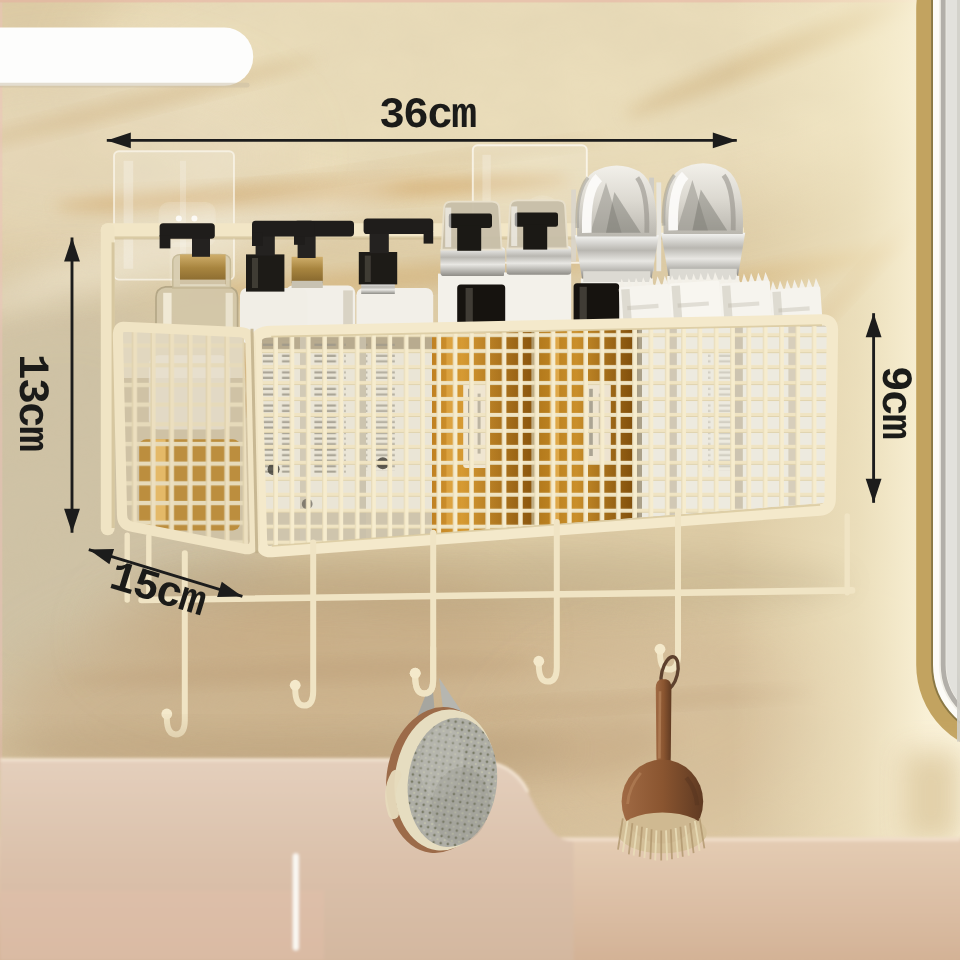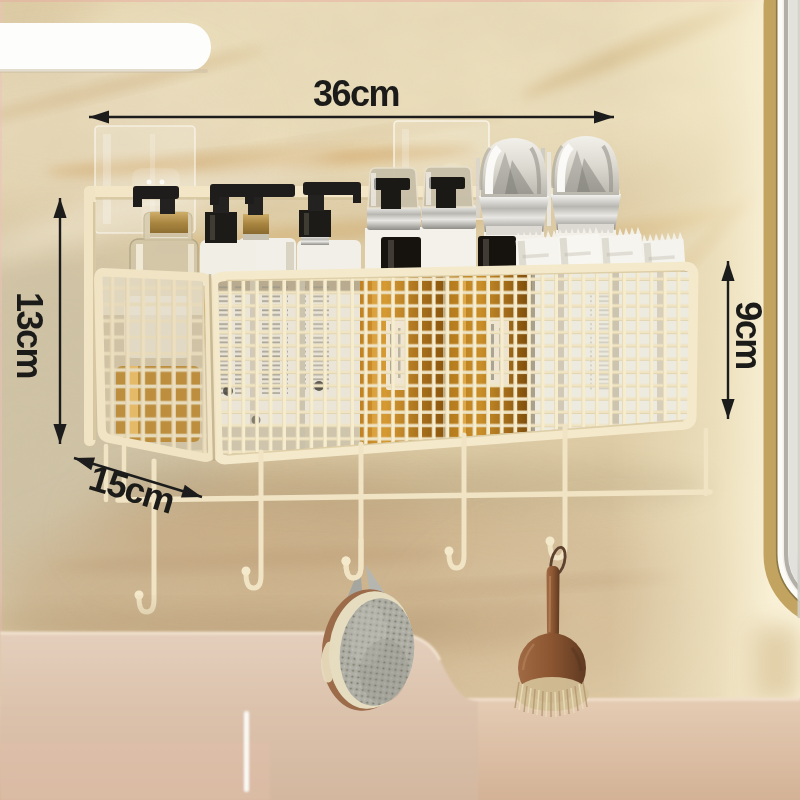--- a/index.html
+++ b/index.html
@@ -1,16 +1,16 @@
 <!DOCTYPE html>
 <html><head>
 <meta charset="utf-8">
 <style>
 html,body{margin:0;padding:0}
-.stage{position:relative;width:800px;height:800px;overflow:hidden;font-family:Liberation Sans, sans-serif;background:#e5d8bb}
+.stage{position:relative;width:800px;height:800px;overflow:hidden;font-family:Liberation Mono, monospace;background:#e5d8bb}
 svg{display:block}
 </style>
 </head>
 <body>
 <div class="stage">
 <svg width="800" height="800" viewBox="0 0 800 800">
 <defs>
 <linearGradient id="gGold" x1="0" y1="0" x2="0" y2="1">
 <stop offset="0" stop-color="#cfae6b"></stop>
           <stop offset=".45" stop-color="#a8853f"></stop>

